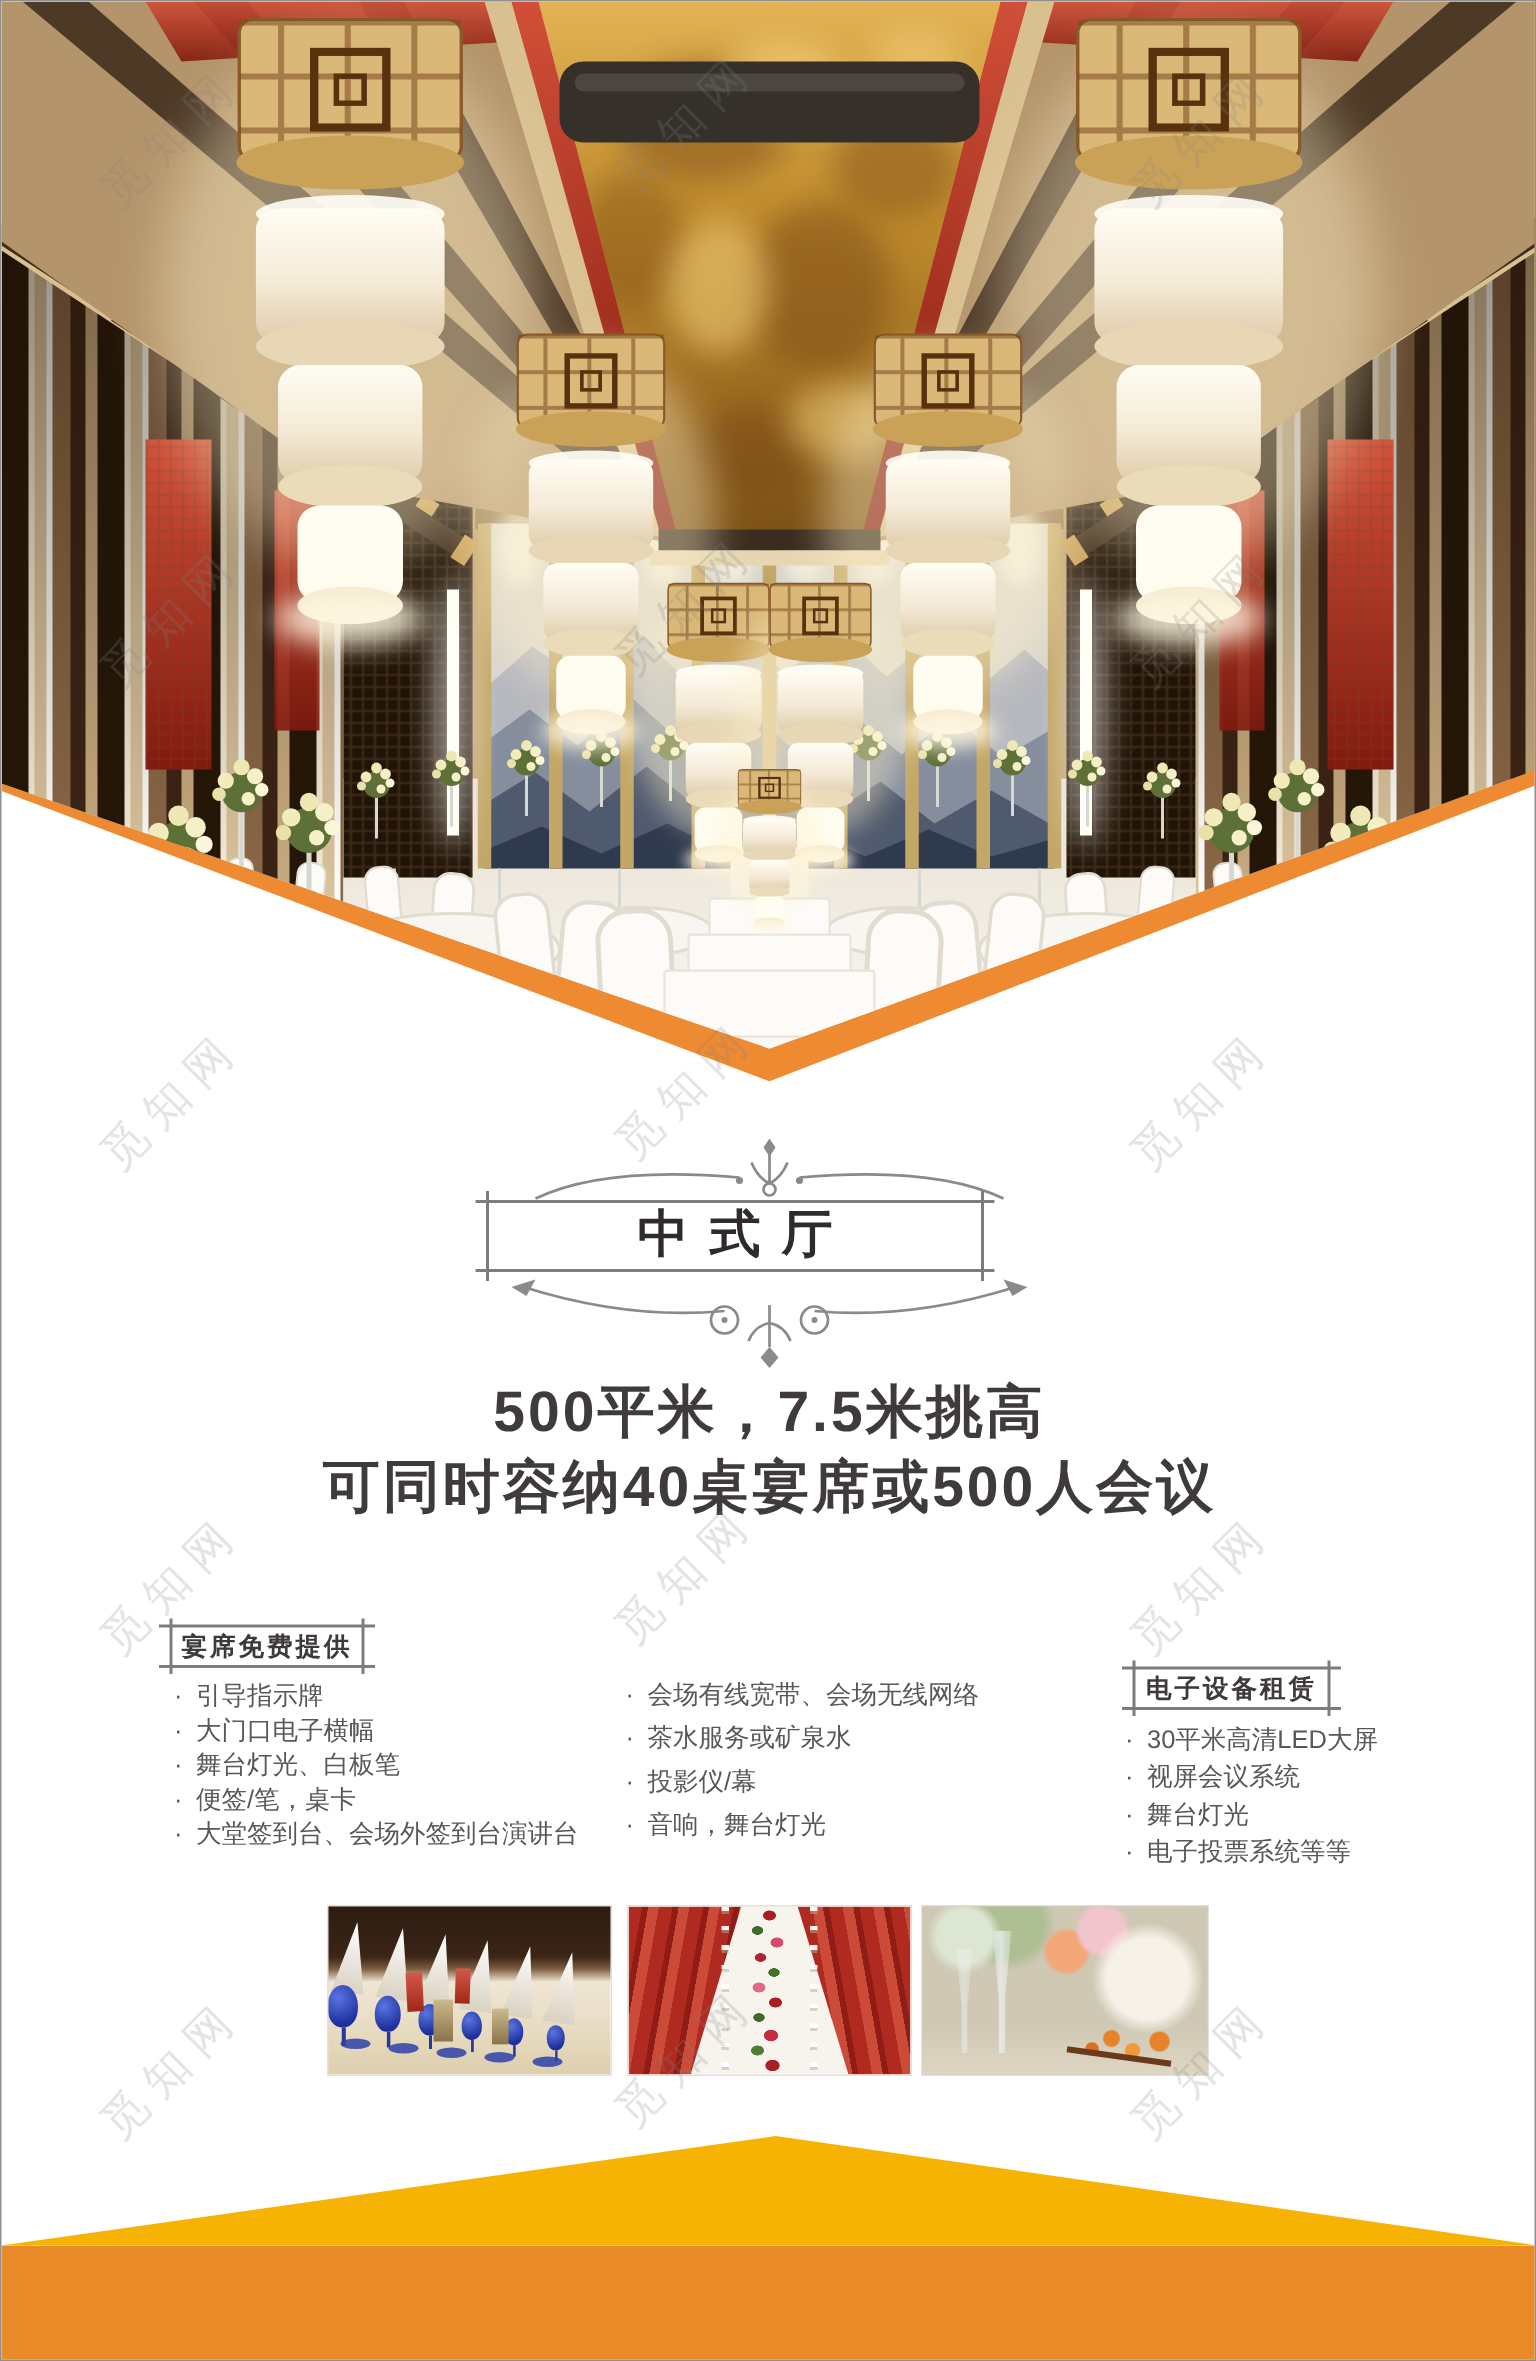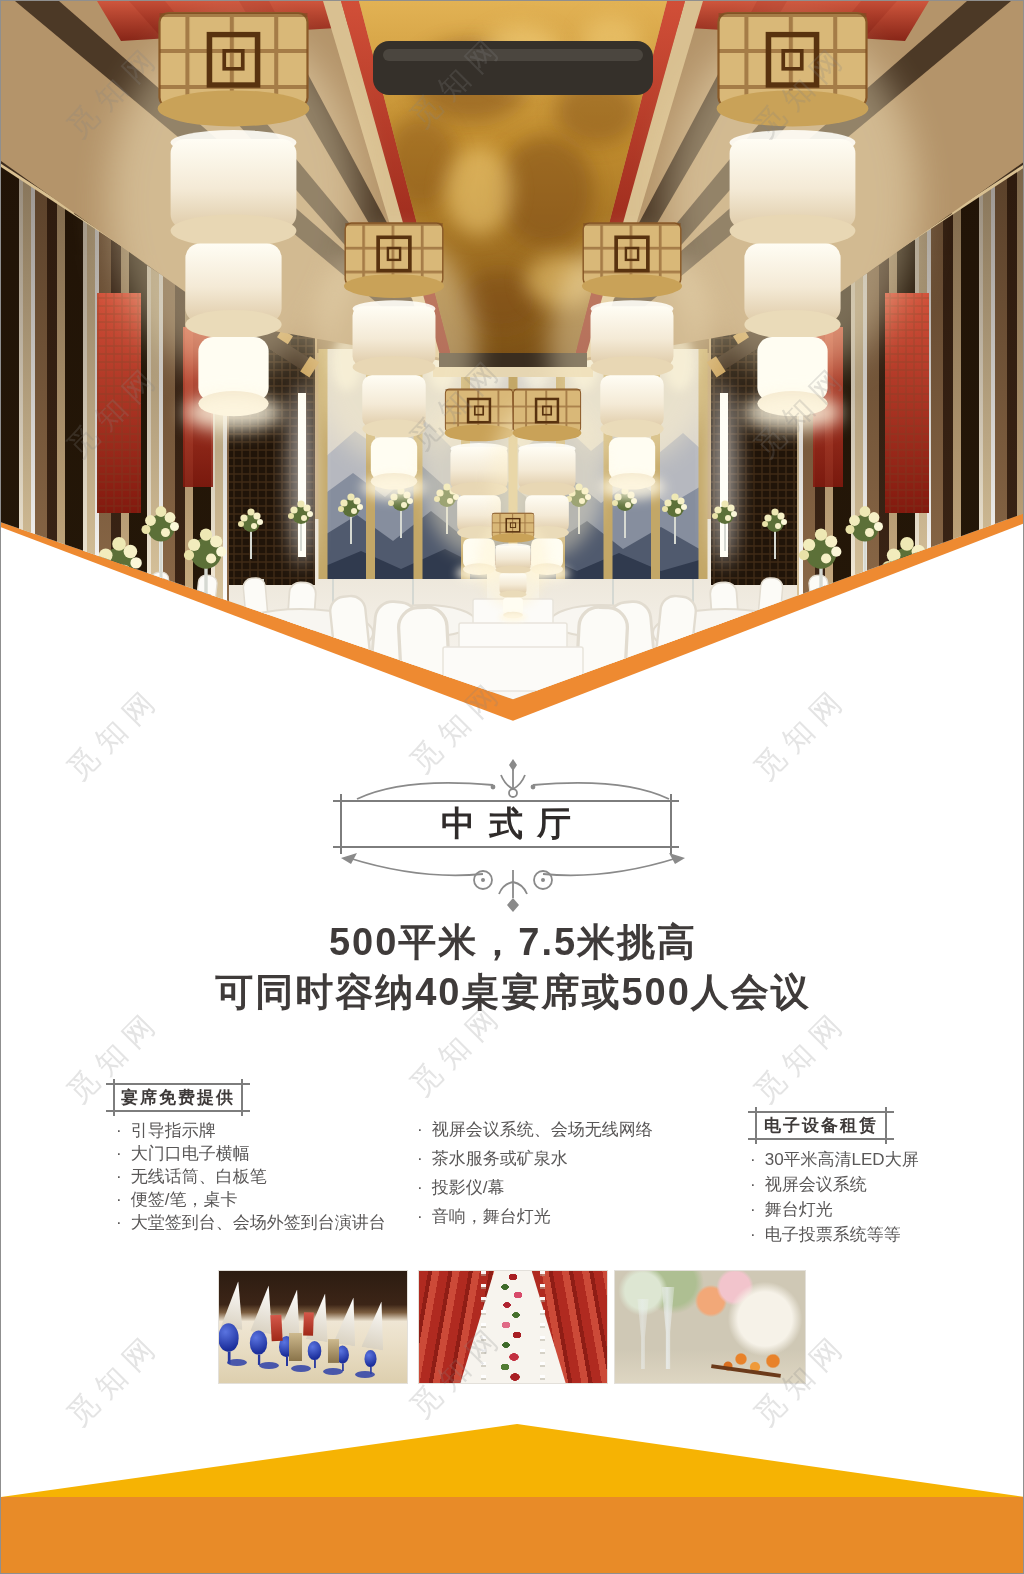--- a/index.html
+++ b/index.html
@@ -9,21 +9,21 @@
   .hero{position:absolute;left:0;top:0;width:1024px;height:722px;}
   .hero-orange{position:absolute;inset:0;background:#ee8a31;
     clip-path:polygon(0 72.0%,100% 70.4%,100% 72.3%,50% 99.7%,0 72.9%);}
   .hero-photo{position:absolute;inset:0;
     clip-path:polygon(0 0,100% 0,100% 70.9%,50% 96.7%,0 72.2%);}
   .hero-photo svg{display:block;}
   
   .orn{position:absolute;pointer-events:none;}
   .orn-top{left:342px;top:758px;}
   .orn-bot{left:332px;top:849px;}
-  .xframe{position:absolute;left:332px;top:799px;width:346px;height:44px;
+  .xframe{position:absolute;left:316px;top:799px;width:346px;height:44px;
     border-top:2px solid #7d7d7d;border-bottom:2px solid #7d7d7d;background:#fff;
     display:flex;align-items:center;justify-content:center;}
   .vt{position:absolute;width:2px;background:#7d7d7d;top:-8px;bottom:-8px;}
   .vt.l{left:7px}.vt.r{right:7px}
   .hall-title{margin:0;font-family:"Liberation Serif","DejaVu Serif",serif;font-size:34px;
     font-weight:700;color:#2f2b2a;letter-spacing:14px;padding-left:14px;line-height:1;}
   
   .headline{position:absolute;left:0;top:916px;width:1024px;text-align:center;color:#3f3b3a;}
   .headline p{margin:0;font-size:38px;font-weight:600;letter-spacing:2px;line-height:50px;}
   
@@ -453,28 +453,28 @@
   <section>
     <div class="col-free">
       <div class="colhead">
         <span class="vt l"></span>
         <span class="vt r"></span>
         <span>宴席免费提供</span>
       </div>
       <ul class="items">
         <li><span class="b">·</span><span>引导指示牌</span></li>
         <li><span class="b">·</span><span>大门口电子横幅</span></li>
-        <li><span class="b">·</span><span>无线话筒、白板笔</span></li>
+        <li><span class="b">·</span><span>舞台灯光、白板笔</span></li>
         <li><span class="b">·</span><span>便签/笔，桌卡</span></li>
         <li><span class="b">·</span><span>大堂签到台、会场外签到台演讲台</span></li>
       </ul>
     </div>
     <div class="col-mid">
       <ul class="items">
-        <li><span class="b">·</span><span>视屏会议系统、会场无线网络</span></li>
+        <li><span class="b">·</span><span>会场有线宽带、会场无线网络</span></li>
         <li><span class="b">·</span><span>茶水服务或矿泉水</span></li>
         <li><span class="b">·</span><span>投影仪/幕</span></li>
         <li><span class="b">·</span><span>音响，舞台灯光</span></li>
       </ul>
     </div>
     <div class="col-rental">
       <div class="colhead">
         <span class="vt l"></span>
         <span class="vt r"></span>
         <span>电子设备租赁</span>

